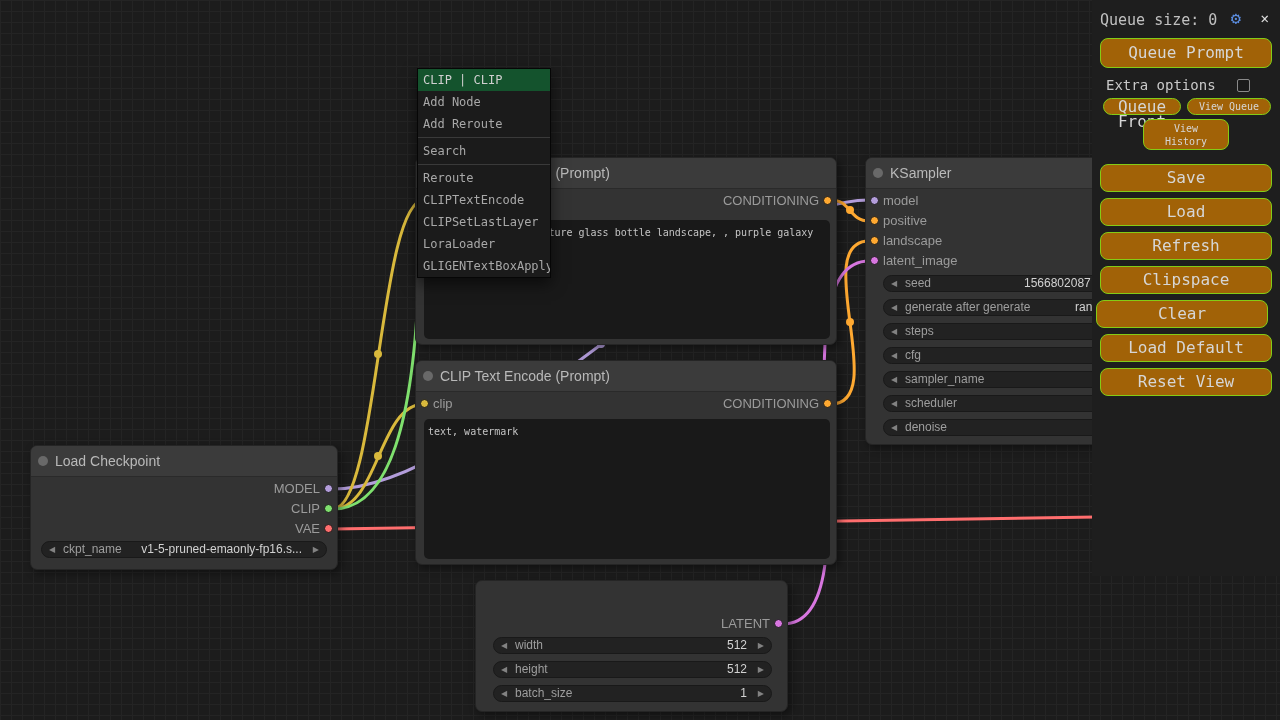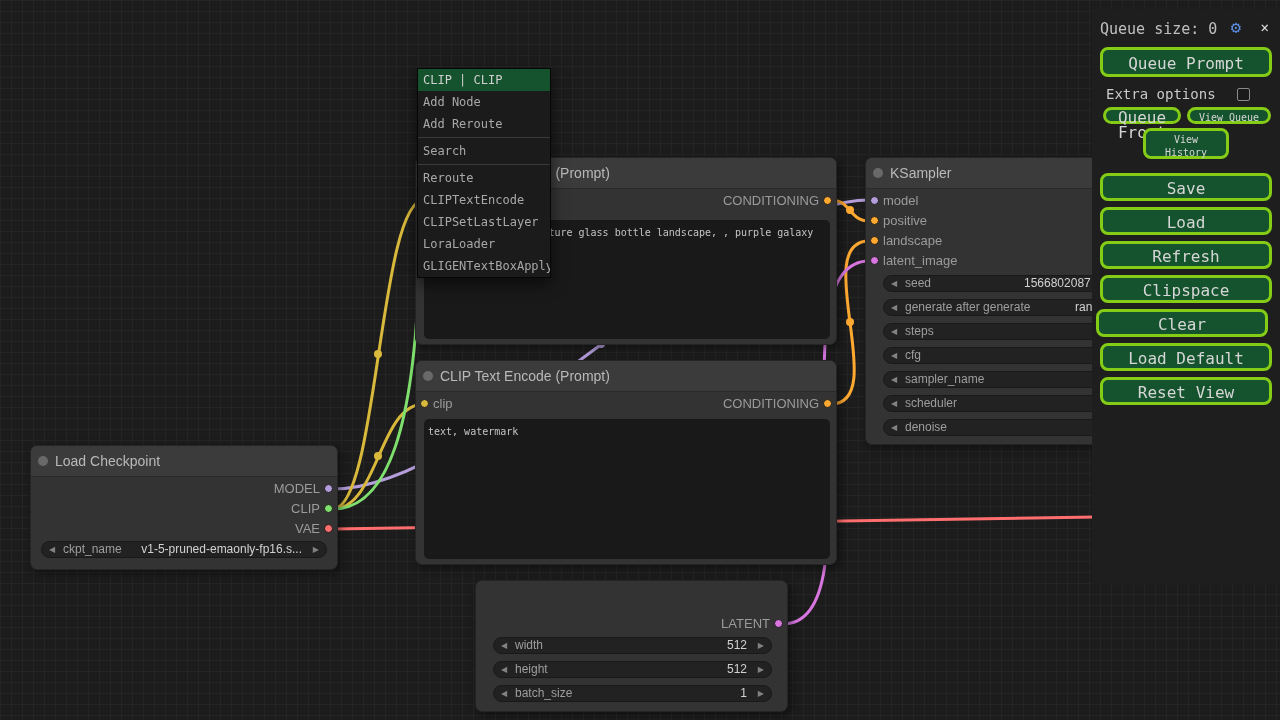--- a/index.html
+++ b/index.html
@@ -24,22 +24,22 @@
   .w-al{position:absolute;left:7px;top:0;font-size:8px;color:#828282;line-height:15px;}
   .w-ar{position:absolute;right:7px;top:0;font-size:8px;color:#828282;line-height:15px;}
   .w-label{position:absolute;left:21px;top:0;}
   .w-value{position:absolute;right:24px;top:0;color:#d2d2d2;}
   .w-value-abs{position:absolute;top:0;color:#d2d2d2;}
   .textarea{position:absolute;background:#191919;border-radius:5px;padding:6px 4px;box-sizing:border-box;overflow:hidden;font-family:"DejaVu Sans Mono",monospace;font-size:10px;line-height:14px;color:#c4c4c4;white-space:pre-wrap;}
   #context-menu{position:absolute;left:417px;top:68px;width:134px;z-index:5;background:#1b1b1b;border:1px solid #060606;box-shadow:0 6px 14px rgba(0,0,0,.55);font-family:"DejaVu Sans Mono",monospace;font-size:12px;box-sizing:border-box;}
   .cm-header{height:22px;line-height:22px;background:#14532d;color:#d0d0d0;padding-left:5px;white-space:nowrap;overflow:hidden;}
   .cm-item{height:22px;line-height:22px;color:#a8a8a8;padding-left:5px;white-space:nowrap;overflow:hidden;}
   .cm-sep{border-top:1px solid #3a3a3a;margin:2px 0;}
-  #sidebar{position:absolute;left:1092px;top:0;width:188px;height:576px;z-index:6;background:#1e1e1e;font-family:"DejaVu Sans Mono",monospace;color:#c9c9c9;margin-top:9px;}
-  .sb-btn{position:absolute;background:#14532d;border:3px solid #84cc16;border-radius:8px;color:#d6d6d6;text-align:center;box-sizing:border-box;font-family:"DejaVu Sans Mono",monospace;}
+  #sidebar{position:absolute;left:1092px;top:0;width:188px;height:576px;z-index:6;background:#1e1e1e;font-family:"DejaVu Sans Mono",monospace;color:#c9c9c9;}
+  .sb-btn{position:absolute;background:#a16207;border:1px solid #84cc16;border-radius:8px;color:#d6d6d6;text-align:center;box-sizing:border-box;font-family:"DejaVu Sans Mono",monospace;}
 </style>
 </head>
 <body>
 
 <svg id="wires" width="1280" height="720" viewBox="0 0 1280 720">
   <path d="M 333 489 C 483 489, 719 200, 869 200" fill="none" stroke-width="3" stroke-linecap="round" stroke="#b39ddb"></path>
   <circle cx="601" cy="344" r="4" fill="#b39ddb"></circle>
   <path d="M 333 509 C 378 509, 379 200, 424 200" fill="none" stroke-width="3" stroke-linecap="round" stroke="#d9b93c"></path>
   <circle cx="378" cy="354" r="4" fill="#d9b93c"></circle>
   <path d="M 333 509 C 378 509, 379 404, 424 404" fill="none" stroke-width="3" stroke-linecap="round" stroke="#d9b93c"></path>

